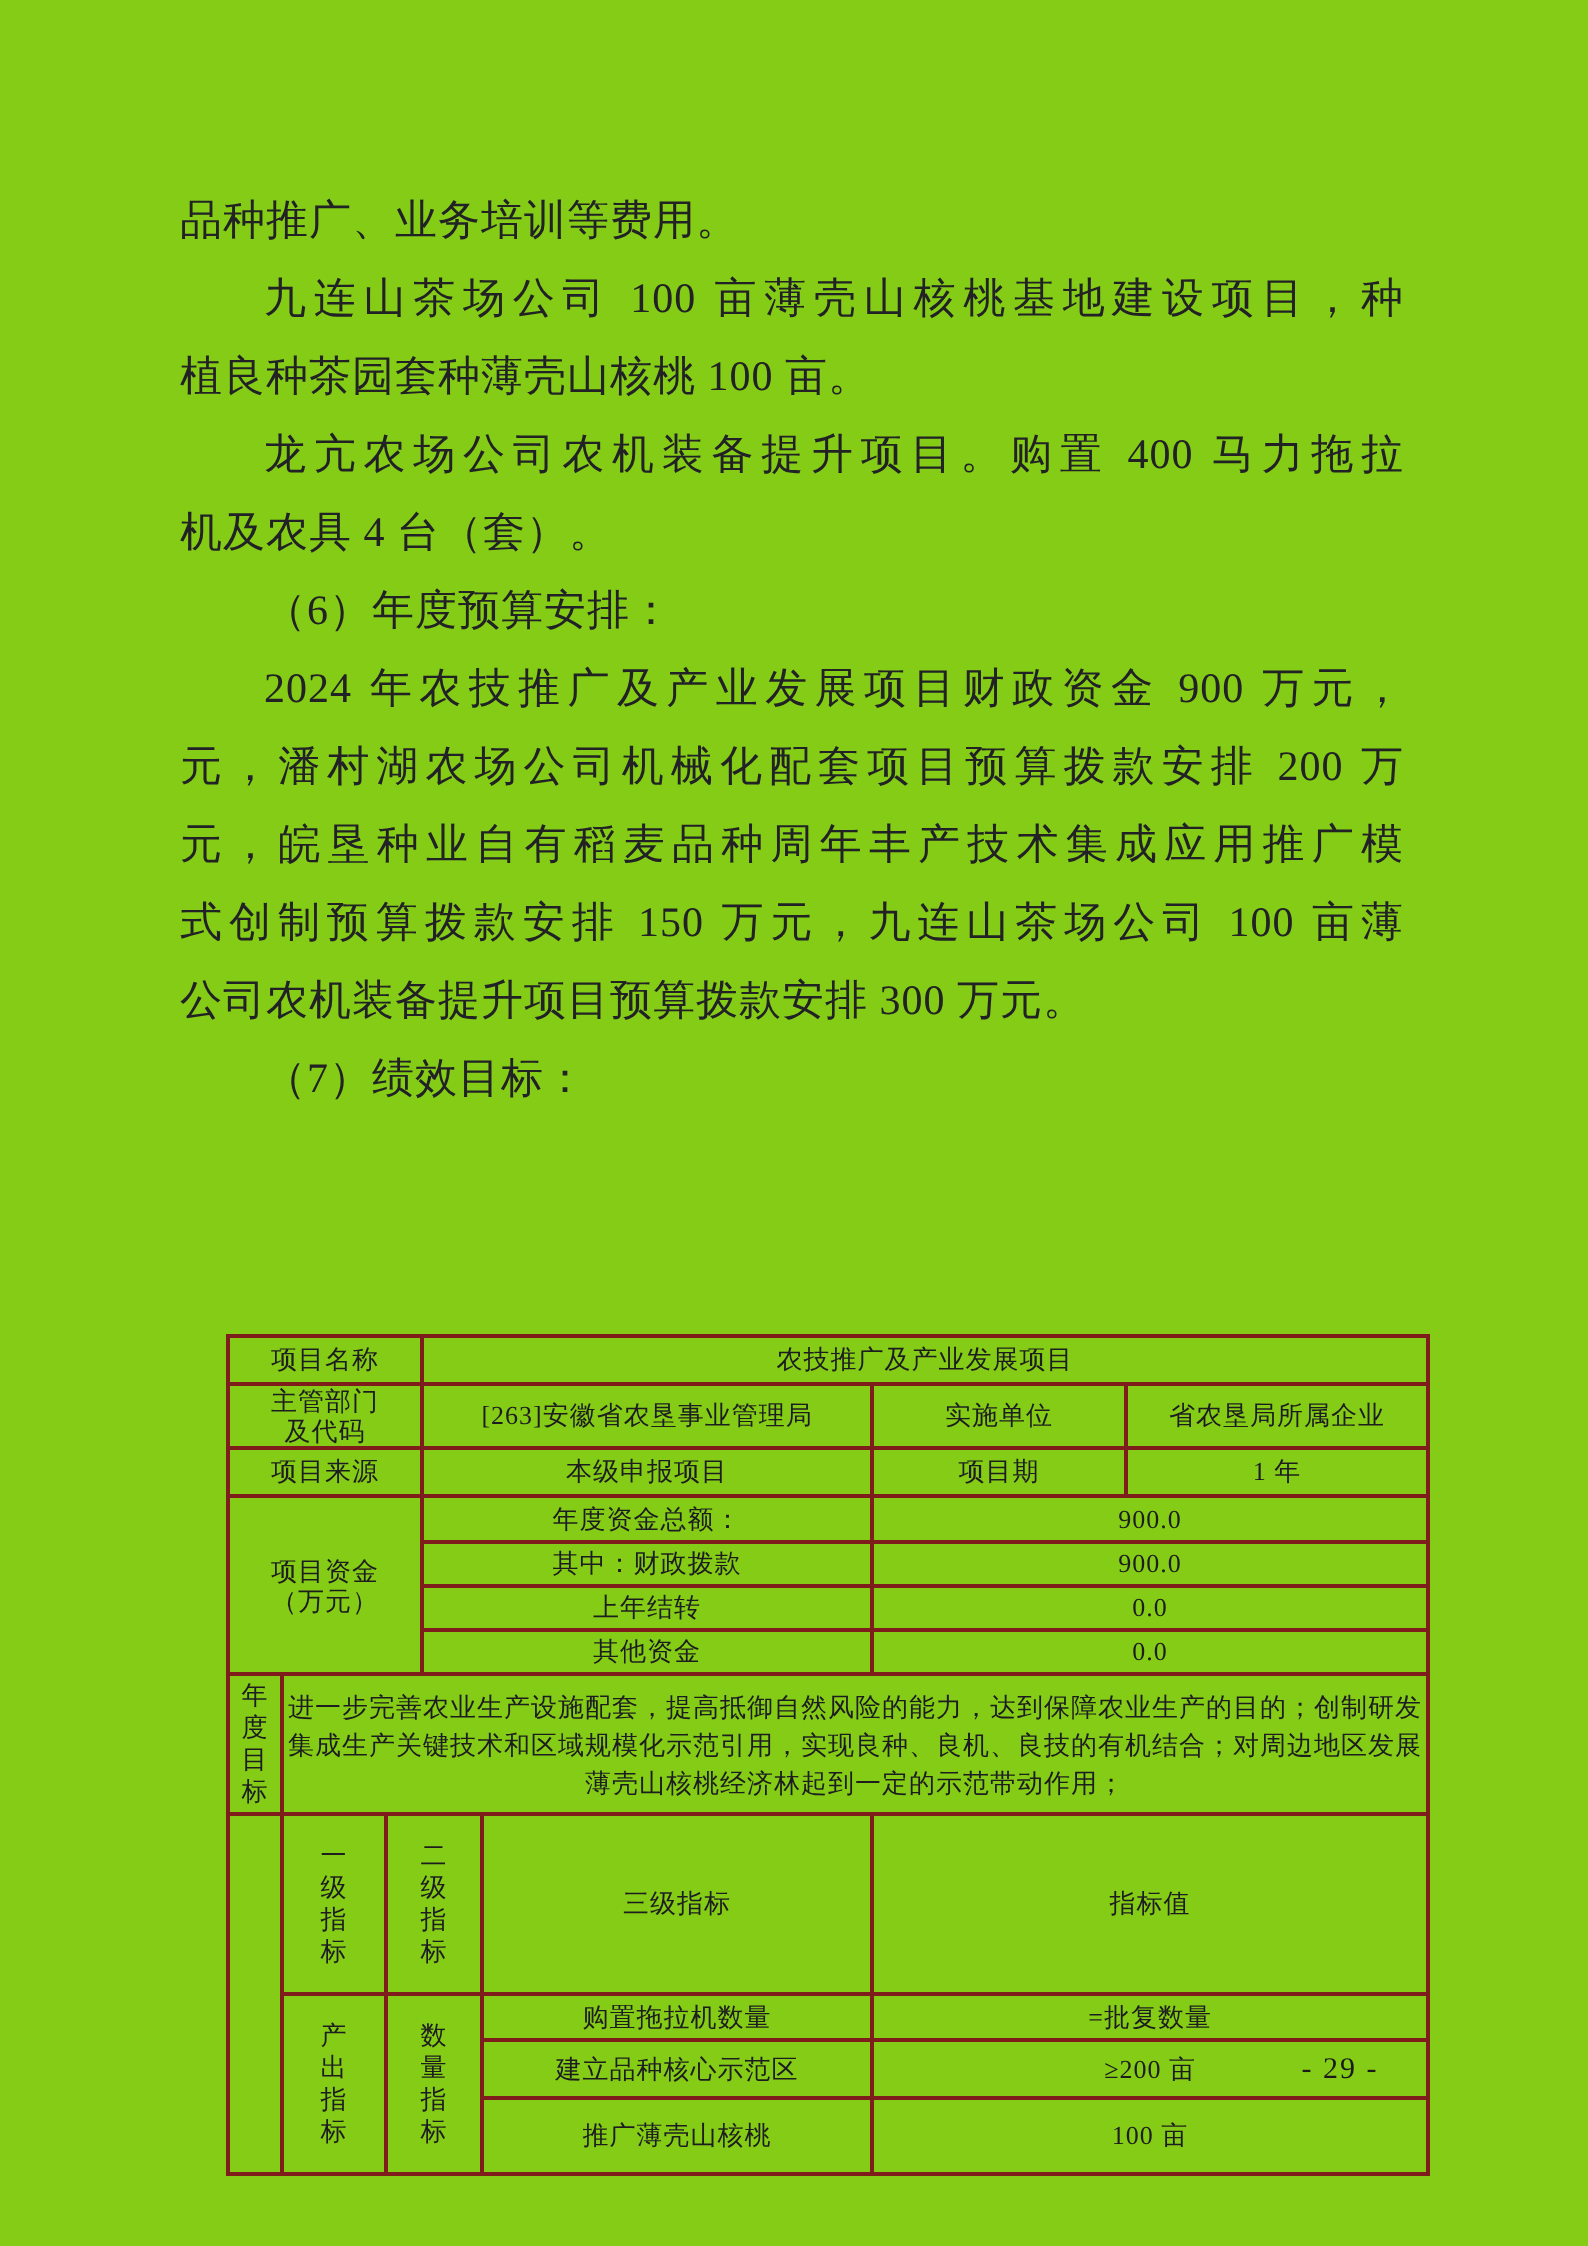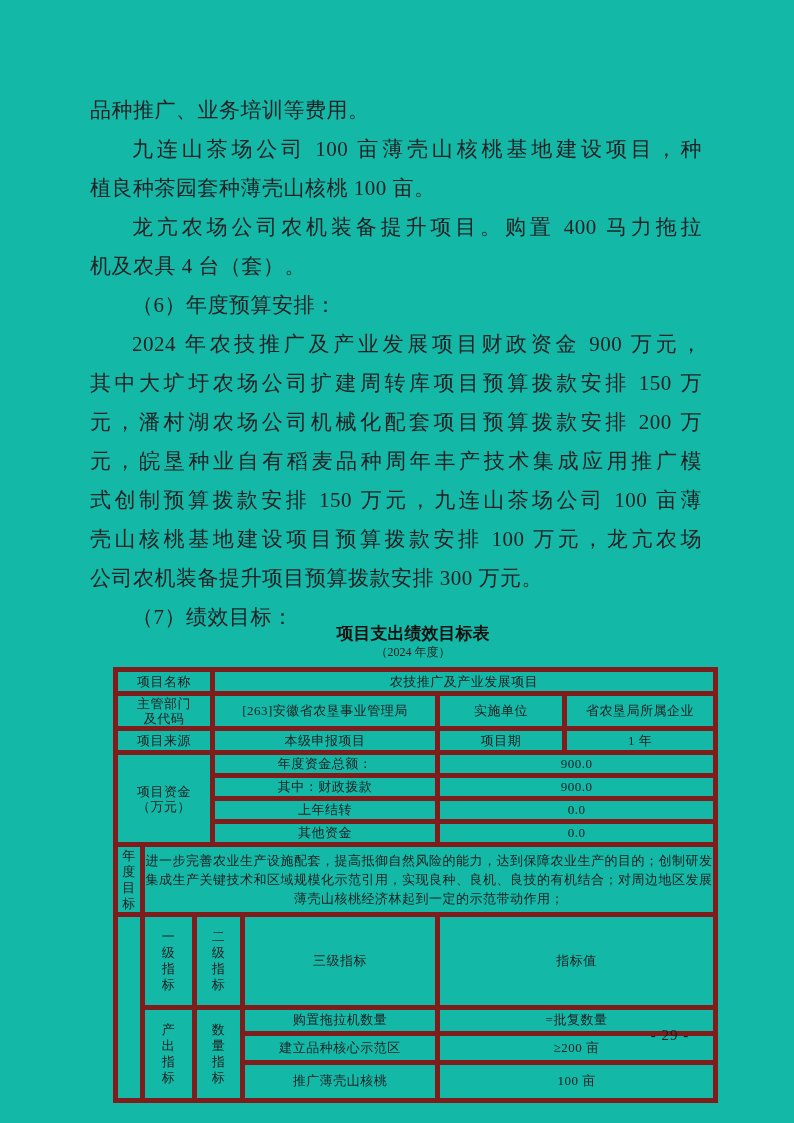--- a/index.html
+++ b/index.html
@@ -1,20 +1,20 @@
 <!DOCTYPE html>
 <html><head>
 <meta charset="utf-8">
 <style>
   html,body{margin:0;padding:0;background:#e8e8e8;}
   .page{
     position:relative;
     width:794px;height:1123px;
     margin:0 auto;
-    background:#14b8a6;
+    background:#84cc16;
     color:#222226;
     font-family:"Liberation Serif","DejaVu Serif",serif;
     overflow:hidden;
   }
   
   .bodytext{
     position:absolute;left:90px;top:91px;width:612px;
     font-size:21px;letter-spacing:0.5px;
   }
   .bl{height:39px;line-height:39px;white-space:nowrap;}
@@ -30,21 +30,21 @@
     font-weight:bold;font-size:17px;line-height:20px;color:#111;
   }
   .tbl-title .t2{font-size:12px;line-height:15px;margin-top:1px;color:#222;}
   
   table.perf{
     position:absolute;left:113px;top:667px;
     width:600px;border-collapse:collapse;table-layout:fixed;
     font-size:13px;color:#1d1d20;
   }
   table.perf td{
-    border:5px solid #7f1d1d;
+    border:2px solid #7f1d1d;
     padding:0;text-align:center;vertical-align:middle;
     overflow:hidden;letter-spacing:0.5px;
   }
   table.perf{border:2px solid #383838;}
   td.two-line div{line-height:15px;}
   td.goal-text{
     text-align:justify;padding:3px 10px 3px 9px;line-height:19px;
     letter-spacing:0.2px;
   }
   .vert{
@@ -68,33 +68,27 @@
 <div class="page">
 
   <div class="bodytext">
     <div class="bl">品种推广、业务培训等费用。</div>
     <div class="bl j i2">九连山茶场公司 100 亩薄壳山核桃基地建设项目，种</div>
     <div class="bl">植良种茶园套种薄壳山核桃 100 亩。</div>
     <div class="bl j i2">龙亢农场公司农机装备提升项目。购置 400 马力拖拉</div>
     <div class="bl">机及农具 4 台（套）。</div>
     <div class="bl i2">（6）年度预算安排：</div>
     <div class="bl j i2">2024 年农技推广及产业发展项目财政资金 900 万元，</div>
-    <div class="bl j">其中大圹圩农场公司扩建周转库项目预算拨款安排 150 万</div>
     <div class="bl j">元，潘村湖农场公司机械化配套项目预算拨款安排 200 万</div>
     <div class="bl j">元，皖垦种业自有稻麦品种周年丰产技术集成应用推广模</div>
     <div class="bl j">式创制预算拨款安排 150 万元，九连山茶场公司 100 亩薄</div>
-    <div class="bl j">壳山核桃基地建设项目预算拨款安排 100 万元，龙亢农场</div>
     <div class="bl">公司农机装备提升项目预算拨款安排 300 万元。</div>
     <div class="bl i2">（7）绩效目标：</div>
   </div>
 
-  <div class="tbl-title">
-    <div class="t1">项目支出绩效目标表</div>
-    <div class="t2">（2024 年度）</div>
-  </div>
 
   <table class="perf">
     <colgroup>
       <col style="width:27px">
         <col style="width:52px">
         <col style="width:18px">
       <col style="width:30px">
         <col style="width:195px">
         <col style="width:127px">
       <col style="width:151px">

